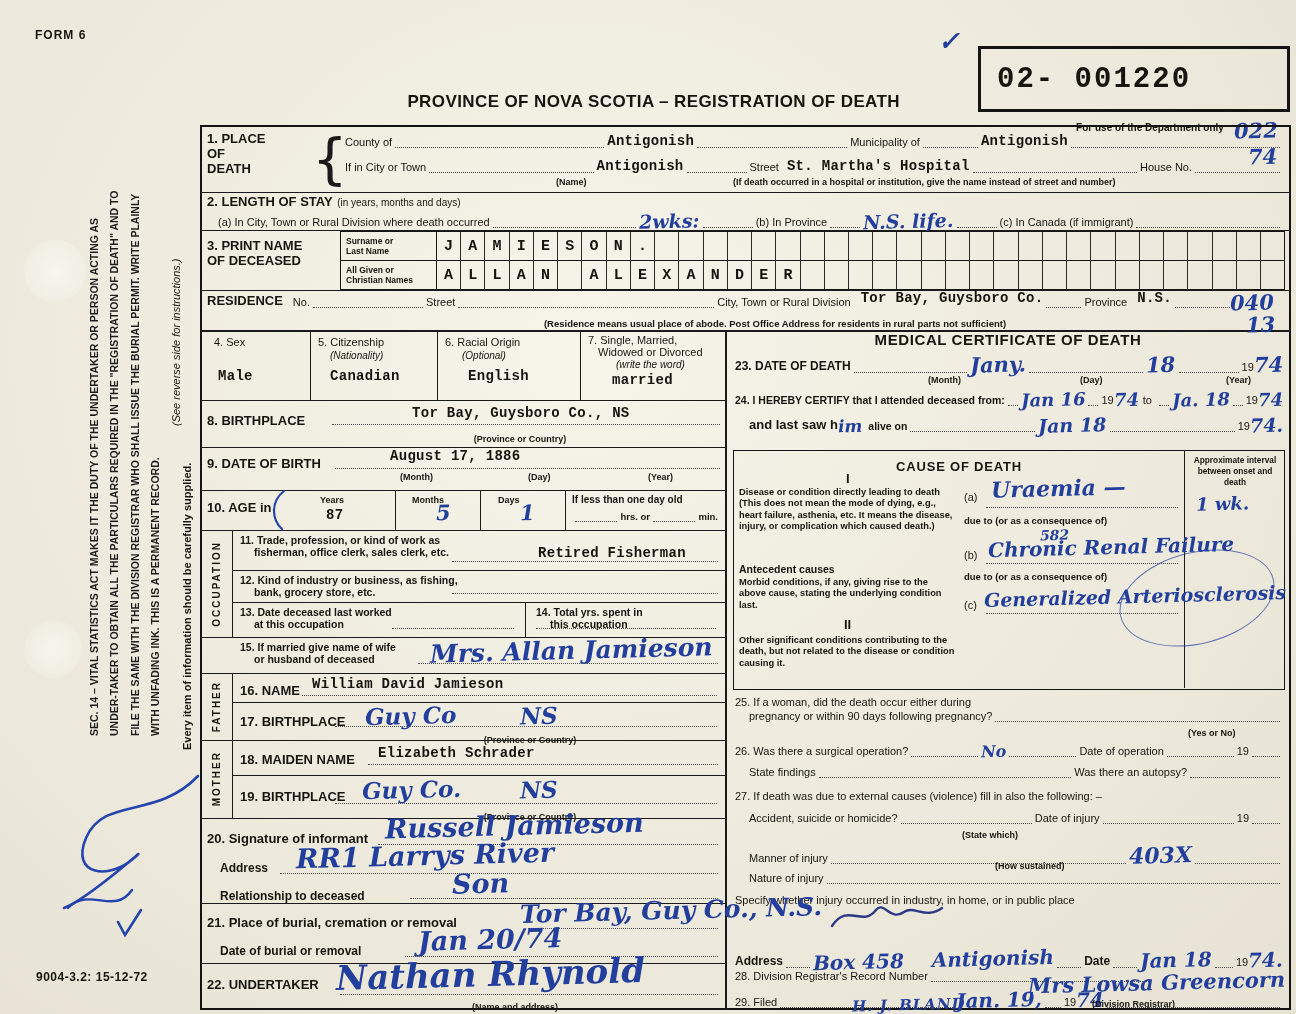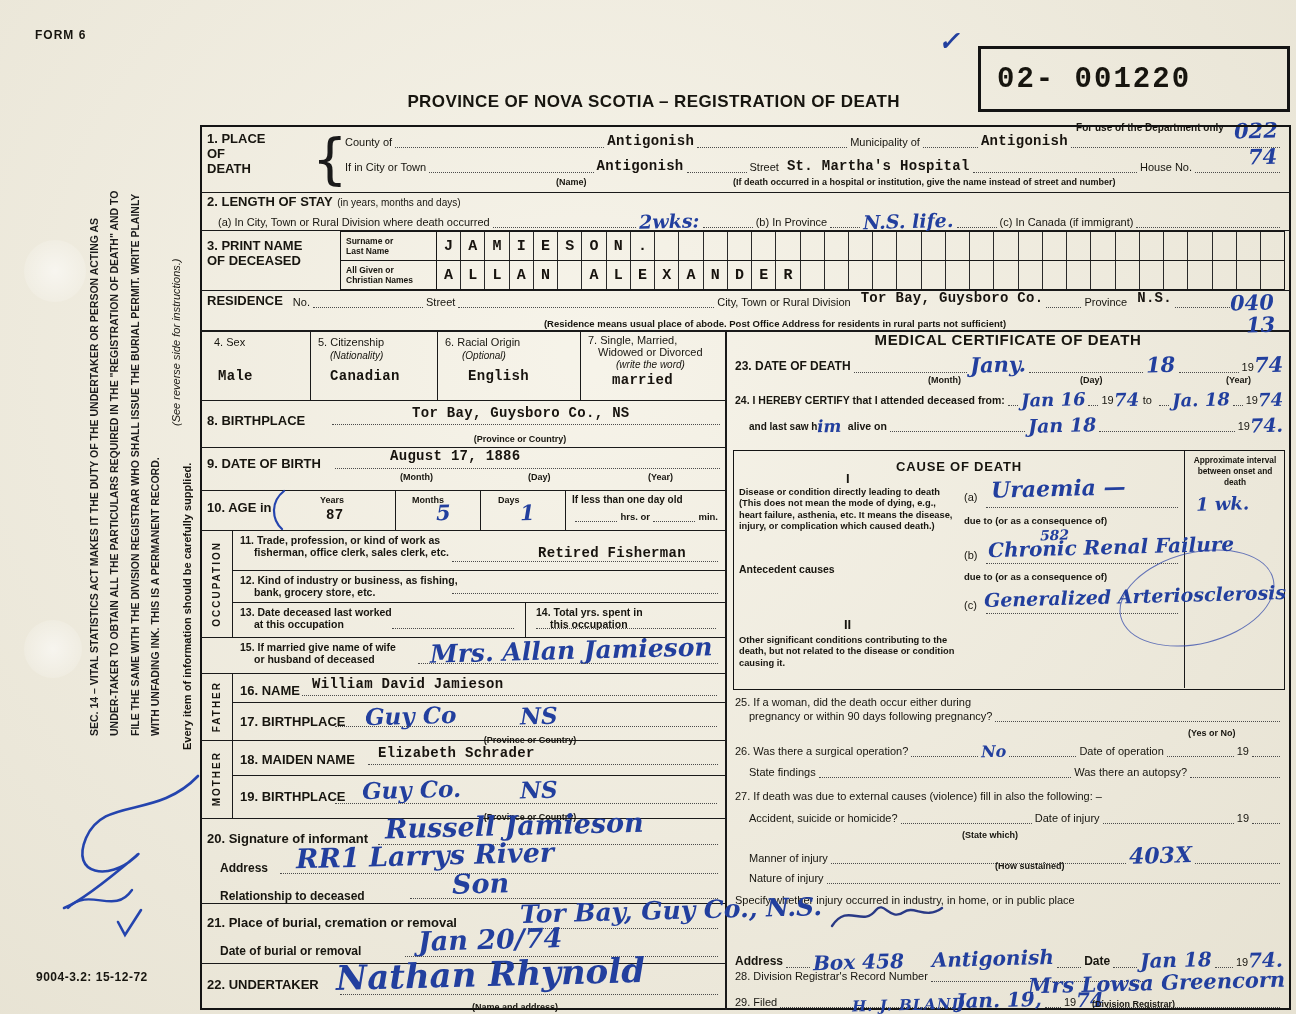--- a/index.html
+++ b/index.html
@@ -405,21 +405,21 @@
     <span class="lbl">19</span>
     <span class="hw" style="font-size:18px">74</span>
     <span class="lbl" style="margin:0 4px">to</span>
     <span class="dots" style="max-width:14px"></span>
     <span class="hw" style="font-size:18px">Ja. 18</span>
     <span class="dots" style="max-width:14px"></span>
     <span class="lbl">19</span>
     <span class="hw" style="font-size:18px">74</span>
   </div>
   <div class="fr" style="left:749px;top:414px;width:534px">
-    <span class="s10" style="font-size:10px">and last saw h</span>
+    <span class="s10" style="font-size:13px">and last saw h</span>
     <span class="hw" style="font-size:17px">im</span>
     <span class="s10" style="font-size:10.5px;margin-left:6px">alive on</span>
     <span class="dots"></span>
     <span class="hw" style="font-size:19px">Jan 18</span>
     <span class="dots"></span>
     <span class="lbl">19</span>
     <span class="hw" style="font-size:19px">74.</span>
   </div>
 
   <div class="abs" style="left:733px;top:450px;width:552px;height:240px;border:1.5px solid #141414">
@@ -437,20 +437,21 @@
     <div class="abs sm" style="left:230px;top:64px;font-size:9.5px">due to (or as a consequence of)</div>
     <div class="abs hw" style="left:306px;top:76px;font-size:14px">582</div>
     <div class="abs lbl" style="left:230px;top:98px">(b)</div>
     <div class="abs hw" style="left:254px;top:84px;font-size:20px">Chronic Renal Failure</div>
     <div class="dline" style="left:252px;top:112px;width:192px"></div>
     <div class="abs sm" style="left:230px;top:120px;font-size:9.5px">due to (or as a consequence of)</div>
     <div class="abs lbl" style="left:230px;top:148px">(c)</div>
     <div class="abs hw" style="left:250px;top:134px;font-size:19px">Generalized Arteriosclerosis</div>
     <div class="dline" style="left:252px;top:162px;width:192px"></div>
     <div class="abs s10" style="left:5px;top:112px;font-size:10.5px">Antecedent causes</div>
+    <div class="abs" style="left:5px;top:126px;width:218px;font-size:9.3px;font-weight:700;line-height:1.22">Morbid conditions, if any, giving rise to the above cause, stating the underlying condition last.</div>
     <div class="abs lb13" style="left:110px;top:166px">II</div>
     <div class="abs" style="left:5px;top:184px;width:222px;font-size:9.3px;font-weight:700;line-height:1.22">Other significant conditions contributing to the death, but not related to the disease or condition causing it.</div>
   </div>
   <div class="abs" style="left:1118px;top:552px;width:158px;height:92px;border:1.6px solid rgba(40,64,168,.7);border-radius:50%;transform:rotate(-14deg)"></div>
 
   <div class="abs lbl" style="left:735px;top:696px">25. If a woman, did the death occur either during</div>
   <div class="fr" style="left:749px;top:710px;width:534px">
     <span class="lbl">pregnancy or within 90 days following pregnancy?</span>
     <span class="dots"></span>
   </div>

